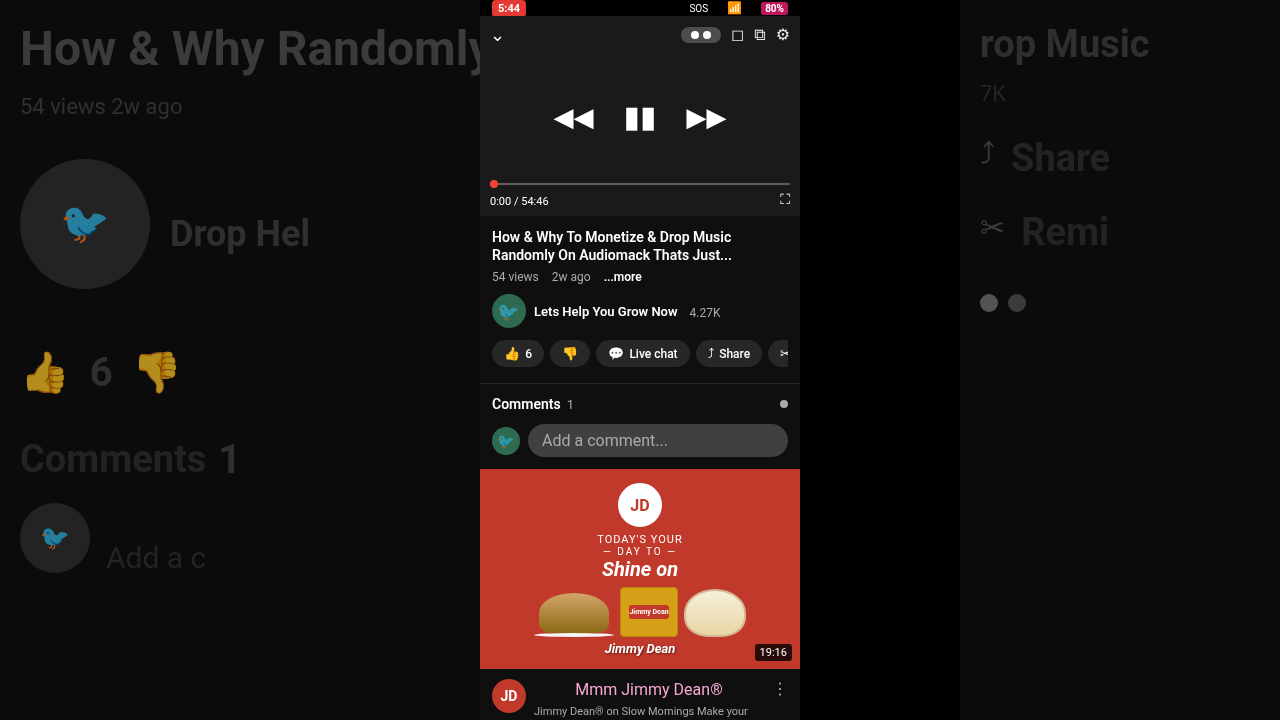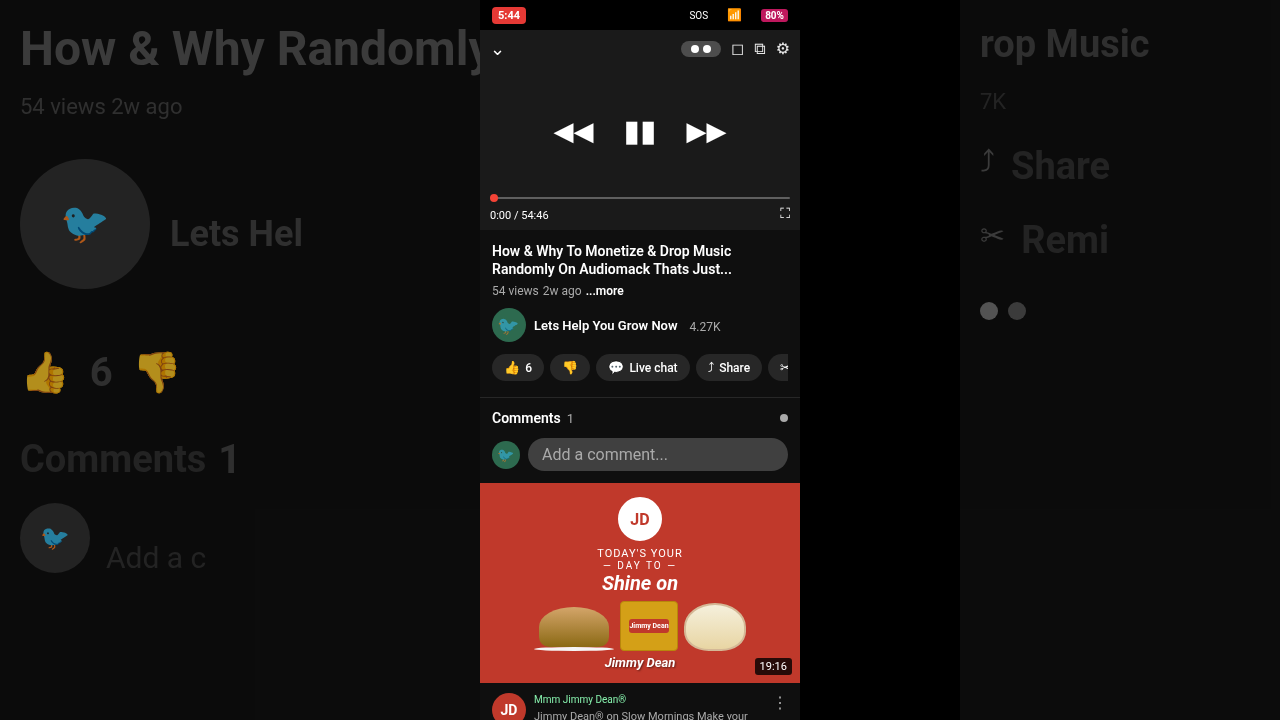--- a/index.html
+++ b/index.html
@@ -103,21 +103,21 @@
     .bg-right-text {
       color: #444;
       font-size: 38px;
       font-weight: bold;
       line-height: 1.3;
     }
 
     .bg-right-subtext {
       color: #333;
       font-size: 22px;
-      margin-top: 20px;
+      margin-top: 12px;
     }
 
     .bg-right-icons {
       display: flex;
       gap: 16px;
       margin-top: 30px;
     }
 
     .bg-dots {
       display: flex;
@@ -150,21 +150,21 @@
       overflow: hidden;
     }
 
     
     .status-bar {
       display: flex;
       align-items: center;
       justify-content: space-between;
       padding: 4px 12px;
       background: #000;
-      height: 30px;
+      height: 16px;
     }
 
     .status-time {
       background: #e53935;
       color: #fff;
       font-size: 11px;
       font-weight: bold;
       padding: 2px 6px;
       border-radius: 4px;
     }
@@ -318,21 +318,21 @@
       font-weight: 600;
       line-height: 1.3;
       margin-bottom: 6px;
     }
 
     .video-meta {
       color: #aaa;
       font-size: 12px;
       display: flex;
       align-items: center;
-      gap: 4px;
+      gap: 13px;
       margin-bottom: 10px;
     }
 
     .more-link {
       color: #fff;
       font-weight: 600;
     }
 
     
     .channel-row {
@@ -515,23 +515,24 @@
       color: #fff;
       font-weight: bold;
       font-size: 14px;
     }
 
     .rec-info {
       flex: 1;
     }
 
     .rec-title {
-      color: #86efac;
-      font-size: 10px;
+      color: #f9a8d4;
+      font-size: 16px;
       line-height: 1.4;
+      text-align: center;
     }
 
     .rec-meta {
       color: #aaa;
       font-size: 11px;
       margin-top: 3px;
     }
 
     .rec-more {
       color: #aaa;
@@ -558,21 +559,21 @@
 
 <div class="bg-layer">
   <div class="bg-left">
     <div class="bg-title">How &amp; Why Randomly O</div>
     <div class="bg-meta">54 views  2w ago</div>
 
     <div style="display:flex;gap:20px;align-items:center;margin-bottom:20px;">
       <div class="bg-thumb">
         <div style="color:#aaa;font-size:40px;">🐦</div>
       </div>
-      <div class="bg-channel-title">Lets Hel</div>
+      <div class="bg-channel-title">Drop Hel</div>
     </div>
 
     <div class="bg-icon-row">
       <span class="bg-like-icon">👍</span>
       <span class="bg-count">6</span>
       <span class="bg-like-icon">👎</span>
     </div>
 
     <div class="bg-comments-section">
       <div style="display:flex;gap:12px;align-items:center;">

